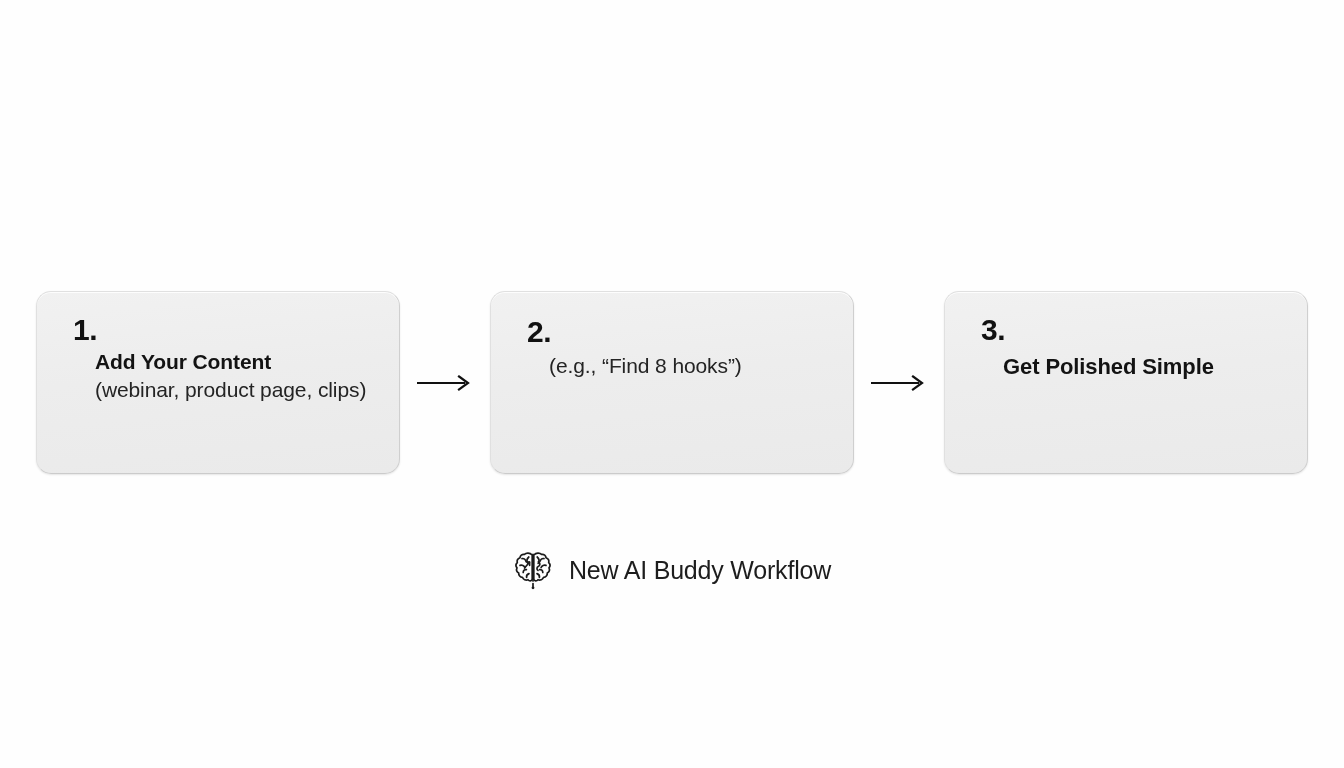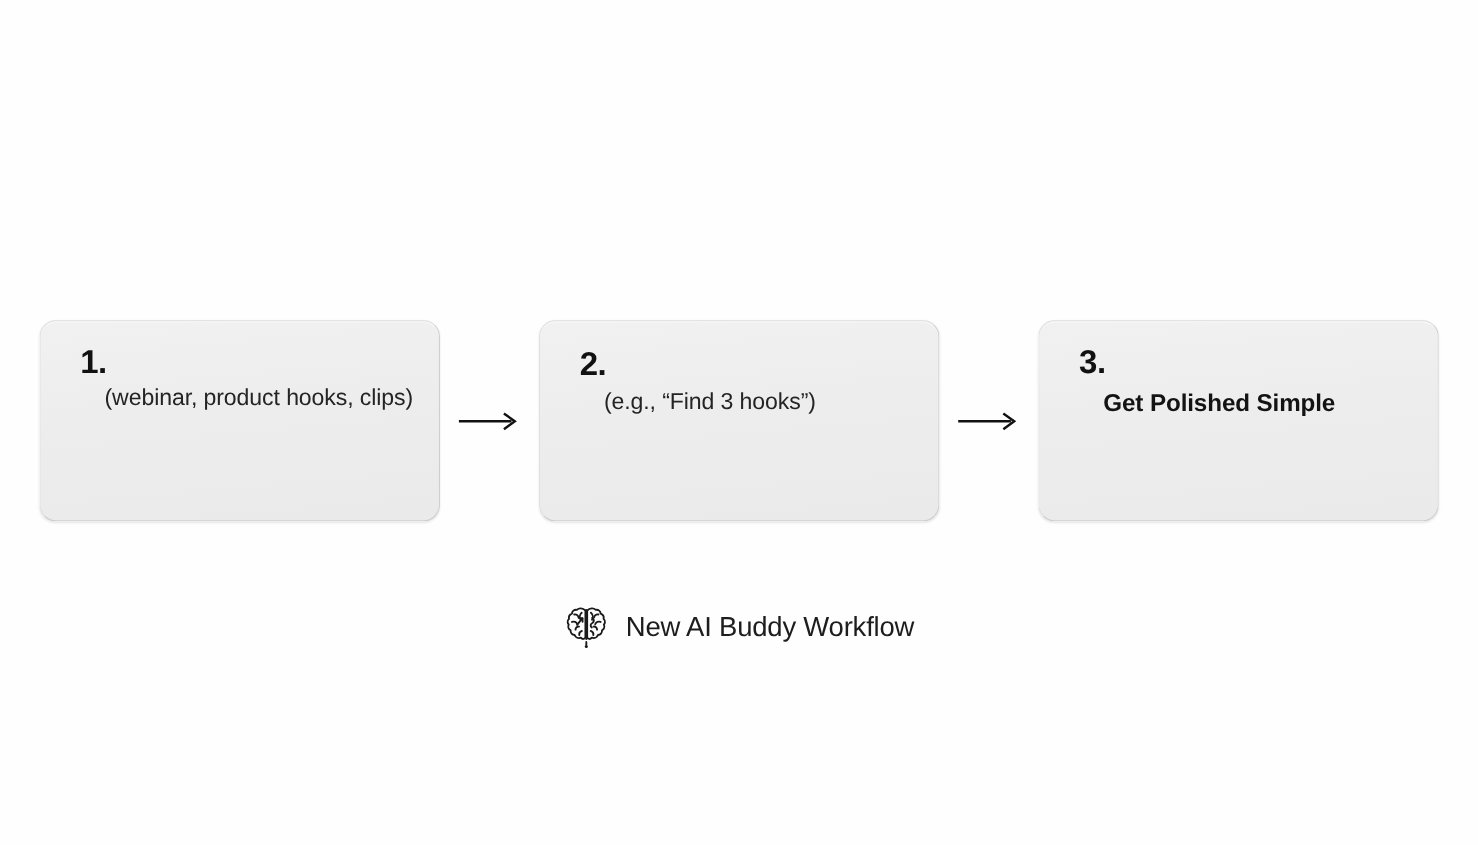--- a/index.html
+++ b/index.html
@@ -144,39 +144,40 @@
 <body>
 
 <div id="workflow-diagram">
 
   <div class="steps-row">
 
     <div class="step-card card-1">
       <div class="card-inner">
         <div class="step-number">1.</div>
         <div class="step-text-block">
-          <div class="step-sub">(webinar, product hooks, clips)</div>
+          <div class="step-title">Add Your Content</div>
+          <div class="step-sub">(webinar, product page, clips)</div>
         </div>
       </div>
     </div>
 
     <div class="arrow-connector">
       <span>
         <svg width="56" height="18" viewBox="0 0 56 18" aria-hidden="true">
           <line x1="0" y1="9" x2="48" y2="9" stroke="#111111" stroke-width="2.2"></line>
           <polyline points="42,2.5 51,9 42,15.5" fill="none" stroke="#111111" stroke-width="2.2" stroke-linecap="square" stroke-linejoin="miter"></polyline>
         </svg>
       </span>
     </div>
 
     <div class="step-card card-2">
       <div class="card-inner">
         <div class="step-number">2.</div>
         <div class="step-text-block">
-          <div class="step-sub">(e.g., “Find 3 hooks”)</div>
+          <div class="step-sub">(e.g., “Find 8 hooks”)</div>
         </div>
       </div>
     </div>
 
     <div class="arrow-connector">
       <span>
         <svg width="56" height="18" viewBox="0 0 56 18" aria-hidden="true">
           <line x1="0" y1="9" x2="48" y2="9" stroke="#111111" stroke-width="2.2"></line>
           <polyline points="42,2.5 51,9 42,15.5" fill="none" stroke="#111111" stroke-width="2.2" stroke-linecap="square" stroke-linejoin="miter"></polyline>
         </svg>

